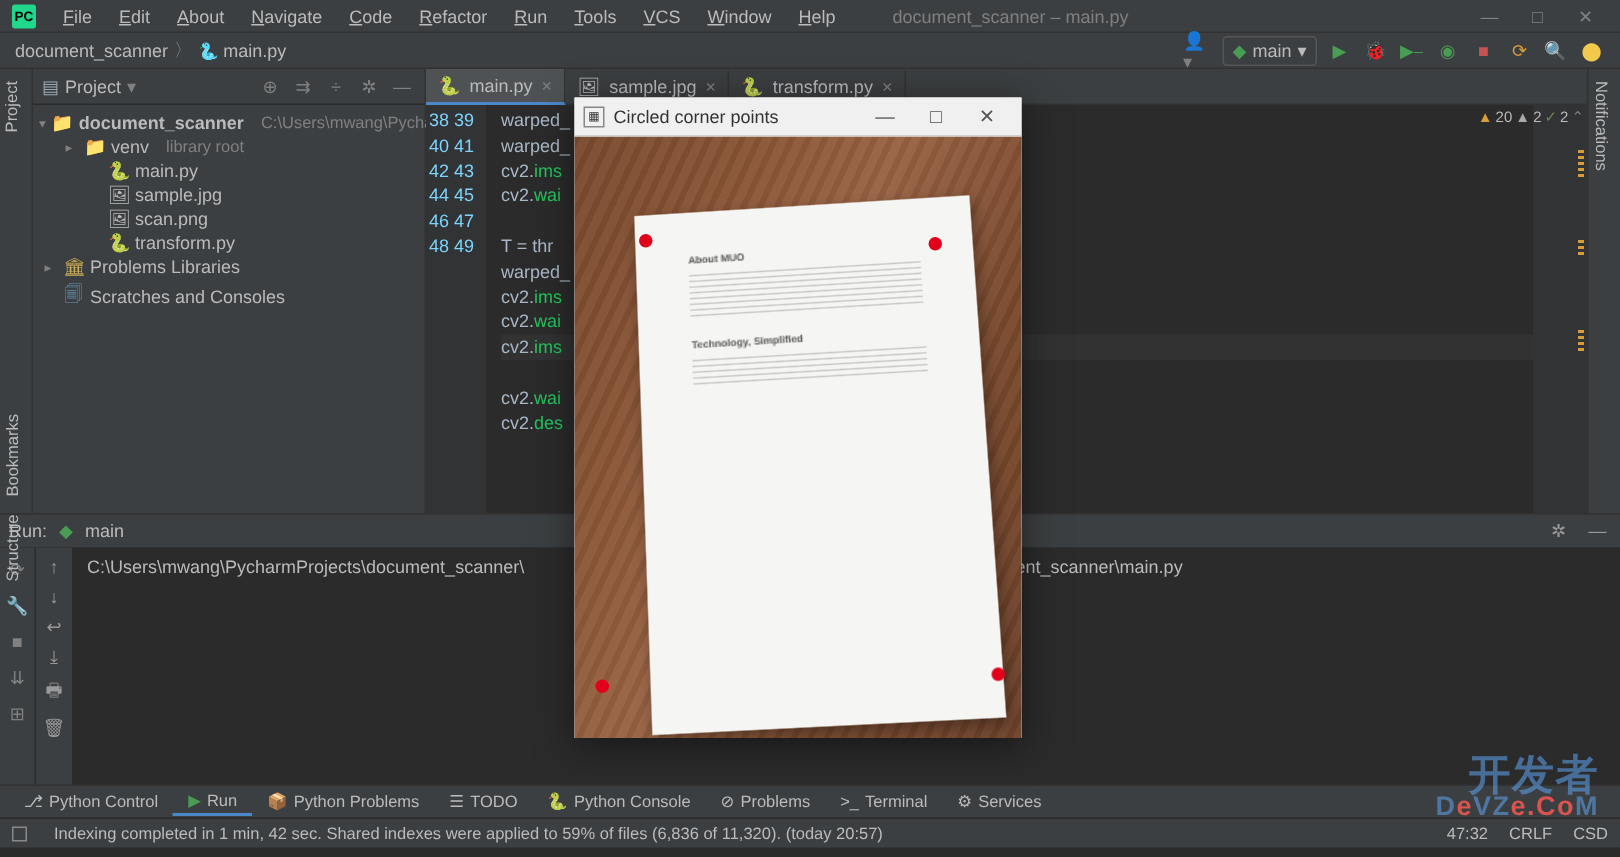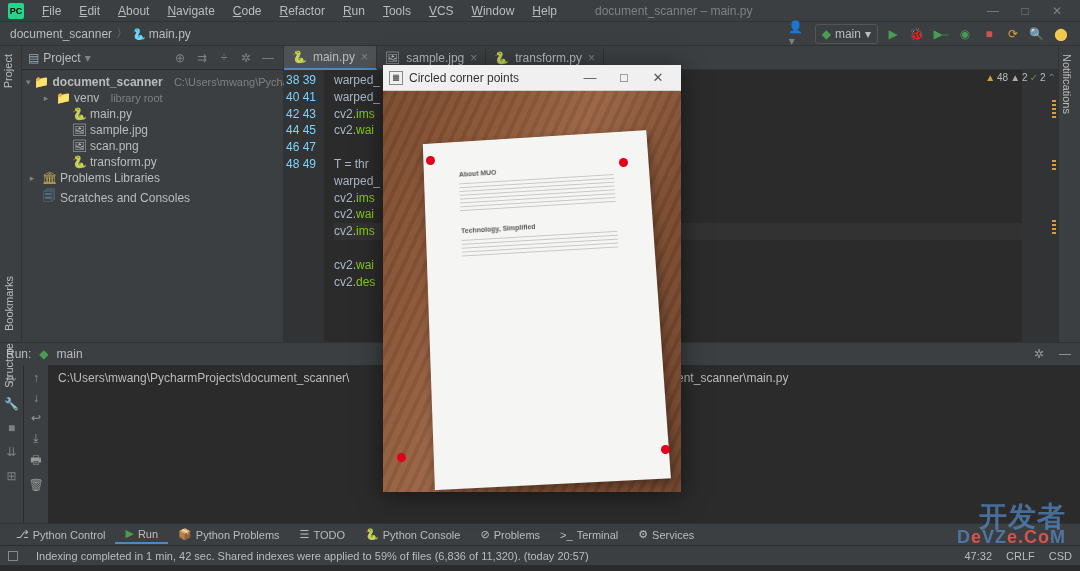--- a/index.html
+++ b/index.html
@@ -36,21 +36,21 @@
 .tree-row .ico { width: 14px; text-align: center; }
 .tree-row .dim { color: #808080; font-size: 11px; }
 .ind1 { padding-left: 18px; } .ind2 { padding-left: 34px; }
 .editor { flex: 1; background: #2b2b2b; display: flex; flex-direction: column; position: relative; }
 .editor-tabs { height: 24px; background: #3c3f41; display: flex; align-items: flex-end; border-bottom: 1px solid #323232; }
 .etab { padding: 4px 8px; background: #3c3f41; display: flex; align-items: center; gap: 6px; border-right: 1px solid #323232; font-size: 12px; color: #bbb; cursor: pointer; }
 .etab.active { background: #4e5254; border-bottom: 2px solid #4a88c7; margin-bottom: -1px; }
 .etab .close { color: #808080; font-size: 12px; }
 .editor-body { flex: 1; display: flex; font-family: "JetBrains Mono", Consolas, monospace; font-size: 12px; overflow: hidden; position: relative; }
 .gutter-nums { width: 40px; background: #313335; color: #7dd3fc; text-align: right; padding: 2px 8px 2px 0; line-height: 1.4; }
-.code-area { flex: 1; padding: 2px 0 2px 10px; line-height: 1.4; color: #a9b7c6; white-space: pre; overflow: hidden; } .code-area .par { color: #aa4926; } .code-area .str { color: #6a8759; } .code-area .num { color: #6897bb; } .code-area .fn { color: #84cc16; }
+.code-area { flex: 1; padding: 2px 0 2px 10px; line-height: 1.4; color: #a9b7c6; white-space: pre; overflow: hidden; } .code-area .par { color: #aa4926; } .code-area .str { color: #6a8759; } .code-area .num { color: #6897bb; } .code-area .fn { color: #22c55e; }
 .code-area .hl-line { background: #323232; display: block; }
 .right-inspect { width: 36px; background: #313335; position: relative; }
 .inspect-badges { position: absolute; top: 2px; right: 2px; display: flex; gap: 2px; font-size: 10px; align-items: center; }
 .badge-warn { color: #d89c3a; } .badge-err { color: #aaa; } .badge-ok { color: #6a8759; }
 .right-gutter { width: 22px; background: #3c3f41; border-left: 1px solid #323232; }
 .right-gutter .vt { writing-mode: vertical-rl; padding: 8px 2px; font-size: 11px; color: #bbb; cursor: pointer; }
 .run-pane { height: 181px; border-top: 1px solid #323232; display: flex; flex-direction: column; }
 .run-head { height: 22px; background: #3c3f41; display: flex; align-items: center; padding: 0 6px; gap: 8px; }
 .run-head .spacer { flex: 1; }
 .run-body { flex: 1; display: flex; background: #2b2b2b; }
@@ -214,21 +214,21 @@
 T = thr                                     ed=<span class="str">"gaussian"</span>)
 warped_
 cv2.<span class="fn">ims</span>
 cv2.<span class="fn">wai</span>
 <span class="hl-line">cv2.<span class="fn">ims</span>                                     ed, <span class="par">height</span>=<span class="num">650</span>))</span>
 cv2.<span class="fn">wai</span>
 cv2.<span class="fn">des</span></div>
       <div class="right-inspect">
         <div class="inspect-badges">
           <span class="badge-warn">▲</span>
-            <span>48</span>
+            <span>20</span>
           <span class="badge-err">▲</span>
             <span>2</span>
           <span class="badge-ok">✓</span>
             <span>2</span>
           <span style="color:#808080;">⌃</span>
         </div>
         <div class="yellow-dots" style="top:30px;">
             <span></span>
             <span></span>
             <span></span>

